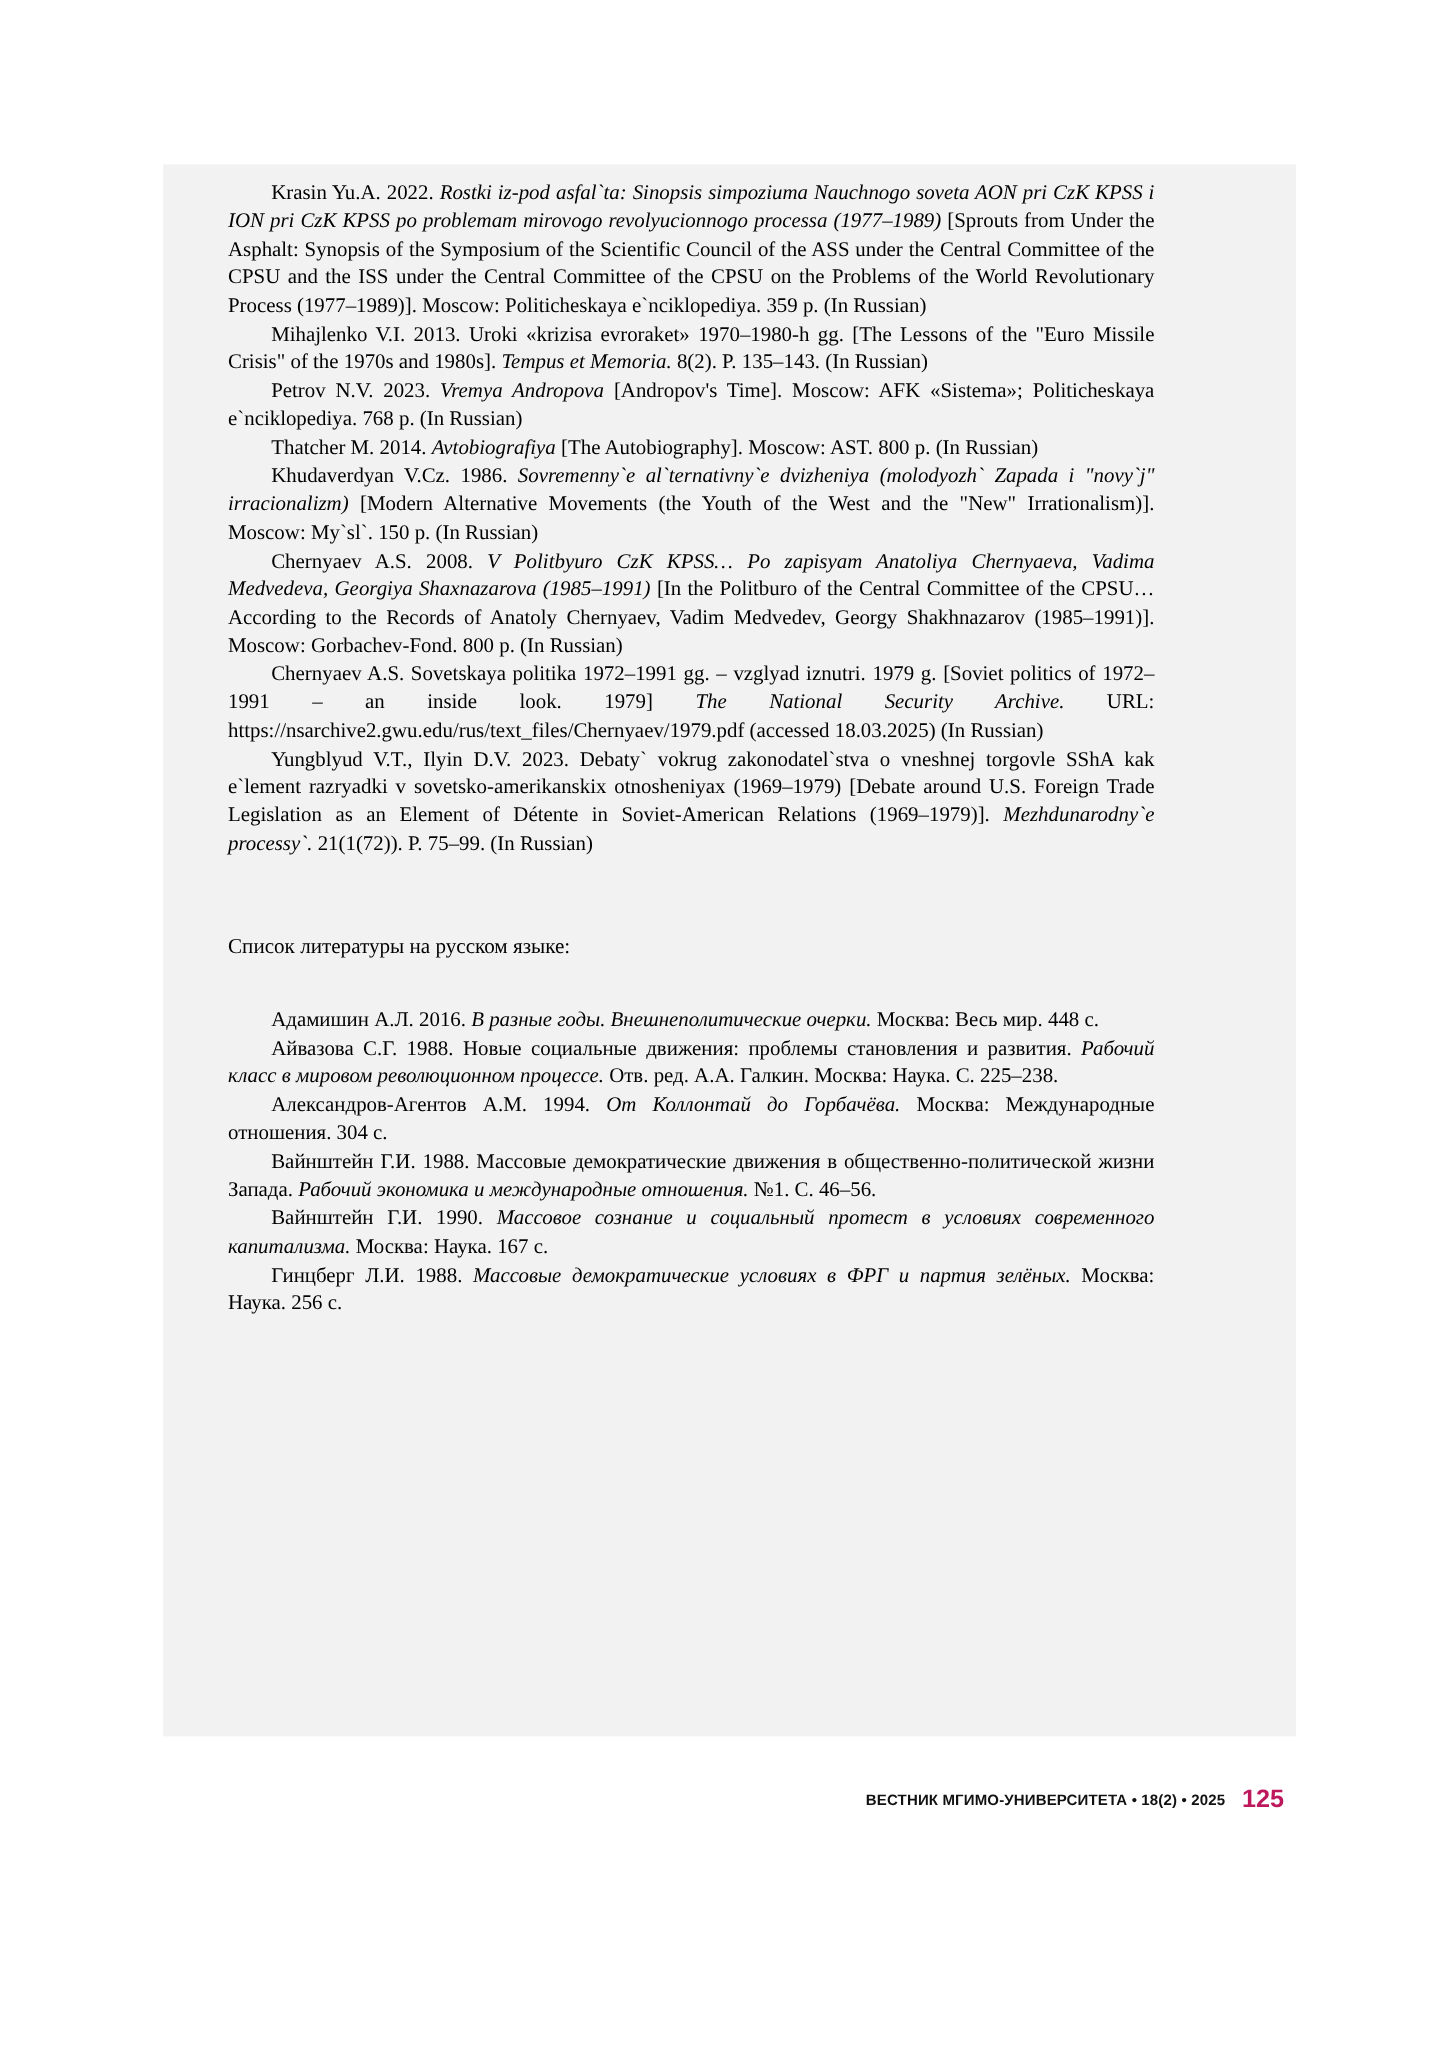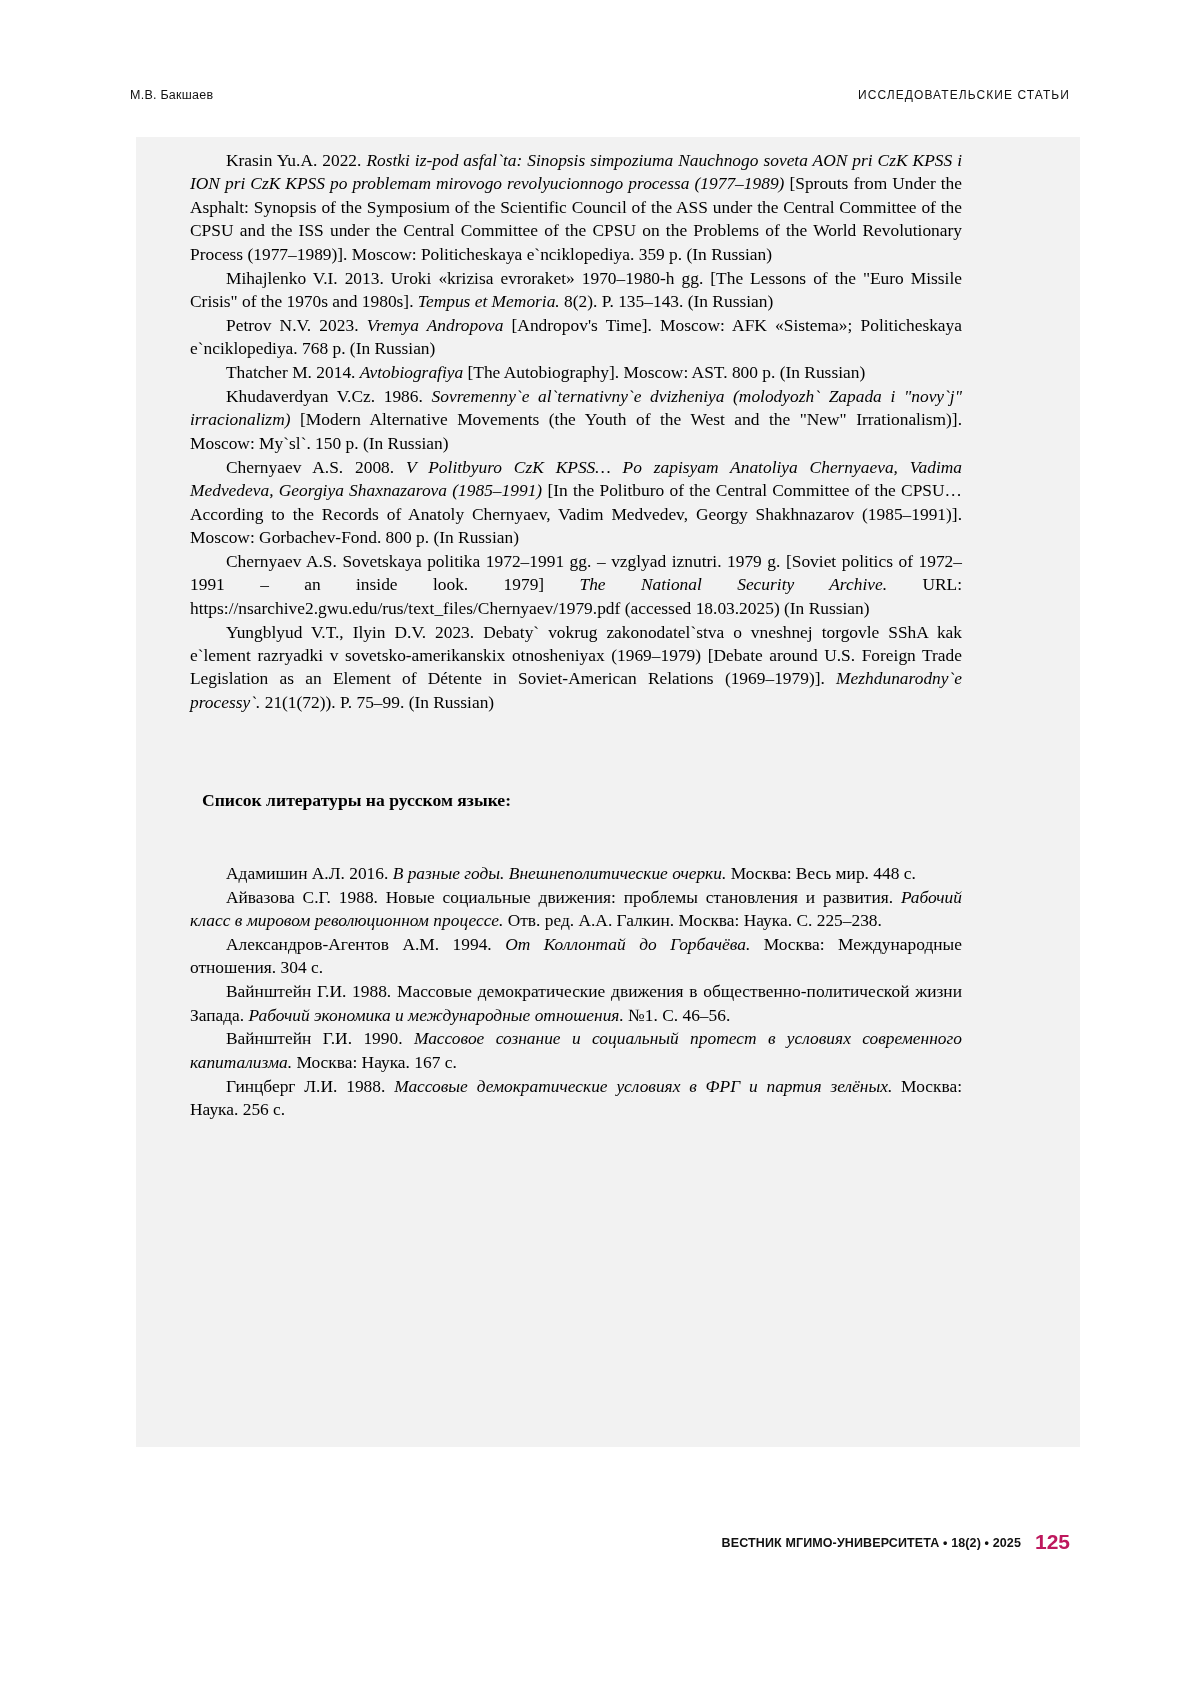--- a/index.html
+++ b/index.html
@@ -63,35 +63,35 @@
     text-align: justify;
     font-size: 17.4px;
     line-height: 1.345;
     hyphens: none;
   }
   p.ref:first-child { margin-top: 0; }
 
   p.ref i { font-style: italic; }
 
   .section-title {
-    margin: 12px;
+    margin: 0;
     font-size: 17.6px;
-    font-weight: bold;
+    font-weight: normal;
     line-height: 1.3;
   }
 
   .spacer-big { height: 62px; }
   .spacer-mid { height: 38px; }
 
   
   .footer {
     position: absolute;
     left: 130px;
     right: 130px;
-    top: 1529px;
+    top: 1487px;
     display: flex;
     justify-content: flex-end;
     align-items: baseline;
     gap: 14px;
   }
   .footer-journal {
     font-family: "Liberation Sans", sans-serif;
     font-size: 12.5px;
     font-weight: bold;
     letter-spacing: 0.01em;
@@ -105,24 +105,20 @@
     line-height: 1;
     position: relative;
     top: 2px;
   }
 </style>
 </head>
 <body>
 
 <div class="page">
 
-  <div class="running-head">
-    <span>М.В. Бакшаев</span>
-    <span class="right">ИССЛЕДОВАТЕЛЬСКИЕ СТАТЬИ</span>
-  </div>
 
   <div class="content-panel">
     <div class="text-col">
 
       <div id="latin-list">
           <p class="ref">Krasin Yu.A. 2022. <i>Rostki iz-pod asfal`ta: Sinopsis simpoziuma Nauchnogo soveta AON pri CzK KPSS i ION pri CzK KPSS po problemam mirovogo revolyucionnogo processa (1977–1989)</i> [Sprouts from Under the Asphalt: Synopsis of the Symposium of the Scientific Council of the ASS under the Central Committee of the CPSU and the ISS under the Central Committee of the CPSU on the Problems of the World Revolutionary Process (1977–1989)]. Moscow: Politicheskaya e`nciklopediya. 359 p. (In Russian)</p>
           <p class="ref">Mihajlenko V.I. 2013. Uroki «krizisa evroraket» 1970–1980-h gg. [The Lessons of the "Euro Missile Crisis" of the 1970s and 1980s]. <i>Tempus et Memoria.</i> 8(2). P. 135–143. (In Russian)</p>
           <p class="ref">Petrov N.V. 2023. <i>Vremya Andropova</i> [Andropov's Time]. Moscow: AFK «Sistema»; Politicheskaya e`nciklopediya. 768 p. (In Russian)</p>
           <p class="ref">Thatcher M. 2014. <i>Avtobiografiya</i> [The Autobiography]. Moscow: AST. 800 p. (In Russian)</p>
           <p class="ref">Khudaverdyan V.Cz. 1986. <i>Sovremenny`e al`ternativny`e dvizheniya (molodyozh` Zapada i "novy`j" irracionalizm)</i> [Modern Alternative Movements (the Youth of the West and the "New" Irrationalism)]. Moscow: My`sl`. 150 p. (In Russian)</p>

